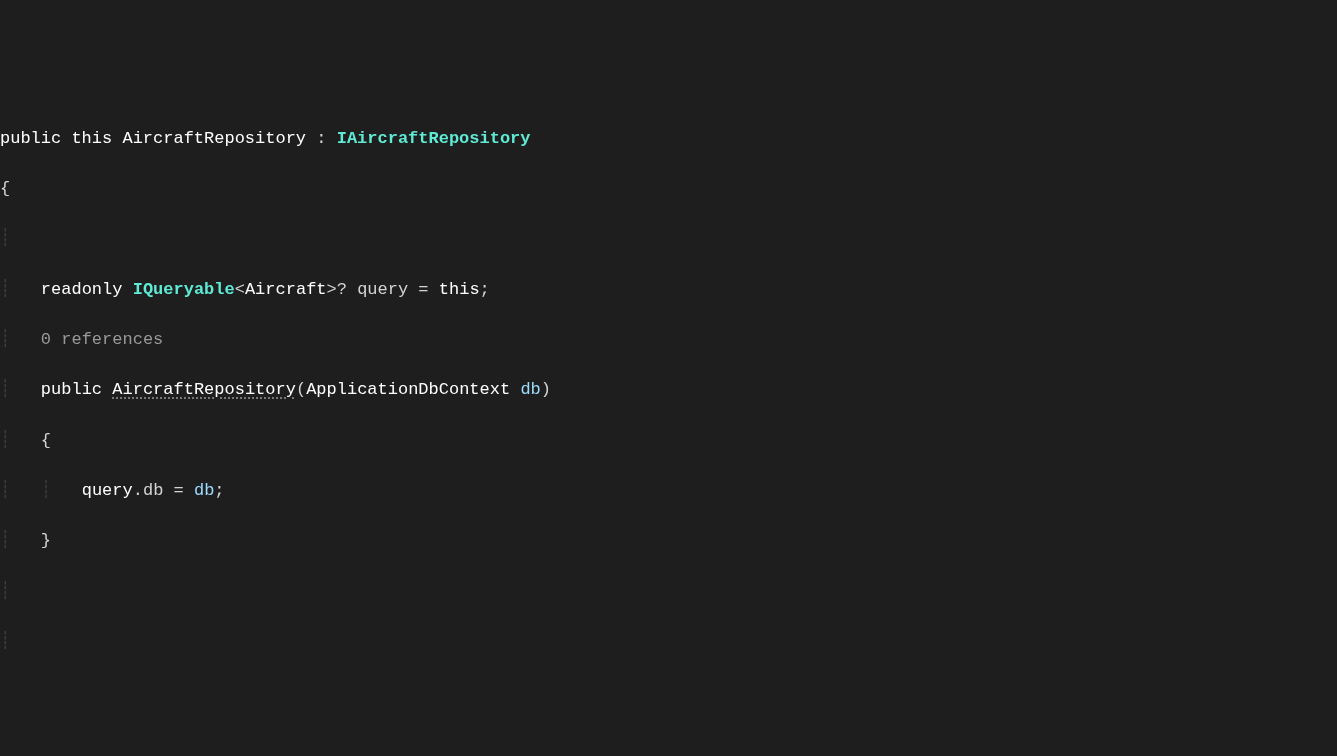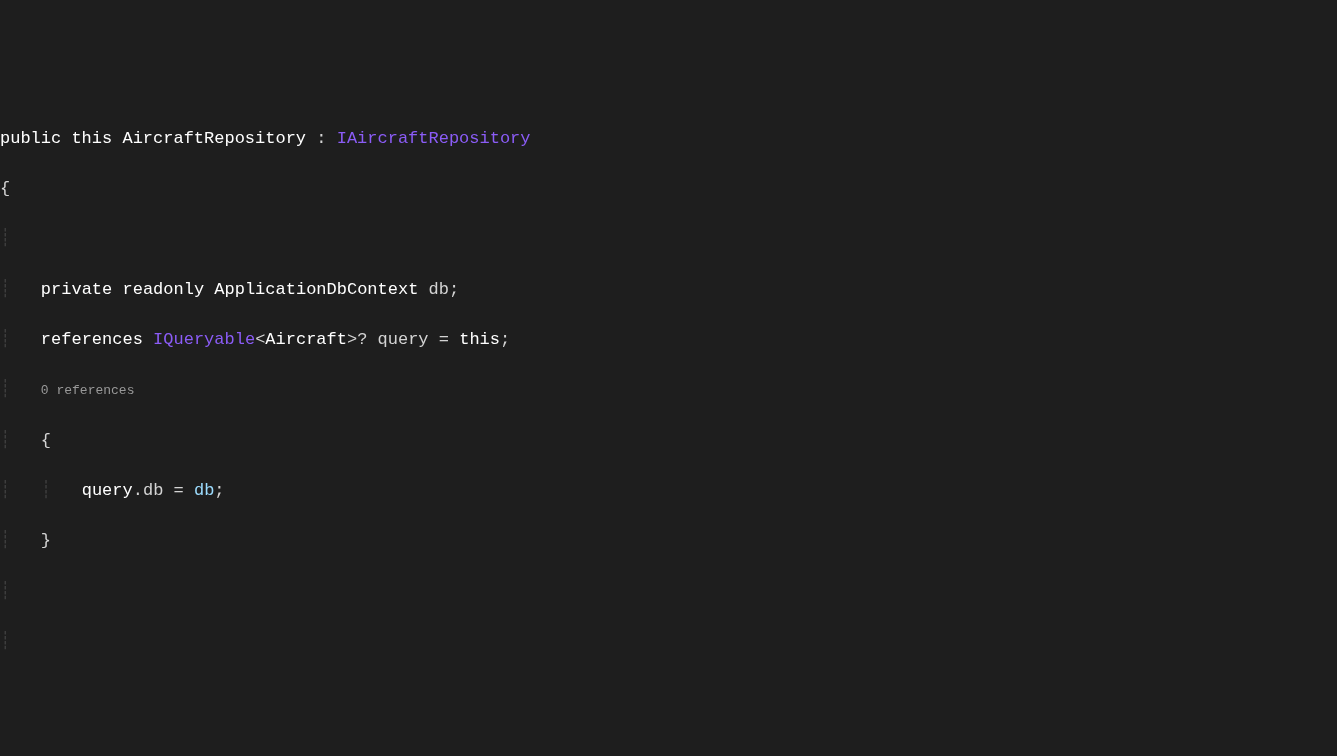--- a/index.html
+++ b/index.html
@@ -18,38 +18,38 @@
   .code {
     position: relative;
   }
   .line {
     display: block;
     position: relative;
   }
   .guide { color: #404040; }
   .kw-blue { color: #ffffff; }
   .class-name { color: #ffffff; }
-  .interface-name { color: #8b5cf6; }
+  .interface-name { color: #5eead4; font-weight: bold; }
   .var-name { color: #9cdcfe; }
   .white { color: #d4d4d4; }
-  .codelens { color: #999999; font-size: 13px; }
+  .codelens { color: #999999; font-size: 17px; }
   .underline-dots { text-decoration: underline dotted #888888; text-underline-offset: 3px; }
 </style>
 </head>
 <body>
 
 
 
 <div class="code">
 <span class="line"><span class="kw-blue">public</span> <span class="kw-blue">this</span> <span class="class-name">AircraftRepository</span><span class="white"> : </span><span class="interface-name">IAircraftRepository</span></span>
 <span class="line"><span class="white">{</span></span>
 <span class="line"><span class="guide">┊</span></span>
-<span class="line"><span class="guide">┊</span>   <span class="kw-blue">private</span> <span class="kw-blue">readonly</span> <span class="class-name">ApplicationDbContext</span> <span class="white">db</span><span class="white">;</span></span>
-<span class="line"><span class="guide">┊</span>   <span class="kw-blue">references</span> <span class="interface-name">IQueryable</span><span class="white">&lt;</span><span class="class-name">Aircraft</span><span class="white">&gt;</span><span class="white">?</span> <span class="white">query</span><span class="white"> = </span><span class="kw-blue">this</span><span class="white">;</span></span>
+<span class="line"><span class="guide">┊</span>   <span class="kw-blue">readonly</span> <span class="interface-name">IQueryable</span><span class="white">&lt;</span><span class="class-name">Aircraft</span><span class="white">&gt;</span><span class="white">?</span> <span class="white">query</span><span class="white"> = </span><span class="kw-blue">this</span><span class="white">;</span></span>
 <span class="line"><span class="guide">┊</span>   <span class="codelens">0 references</span></span>
+<span class="line"><span class="guide">┊</span>   <span class="kw-blue">public</span> <span class="class-name underline-dots">AircraftRepository</span><span class="white">(</span><span class="class-name">ApplicationDbContext</span> <span class="var-name">db</span><span class="white">)</span></span>
 <span class="line"><span class="guide">┊</span>   <span class="white">{</span></span>
 <span class="line"><span class="guide">┊</span>   <span class="guide">┊</span>   <span class="kw-blue">query</span><span class="white">.</span><span class="white">db</span><span class="white"> = </span><span class="var-name">db</span><span class="white">;</span></span>
 <span class="line"><span class="guide">┊</span>   <span class="white">}</span></span>
 <span class="line"><span class="guide">┊</span></span>
 <span class="line"><span class="guide">┊</span></span>
 
 
 
 
 

